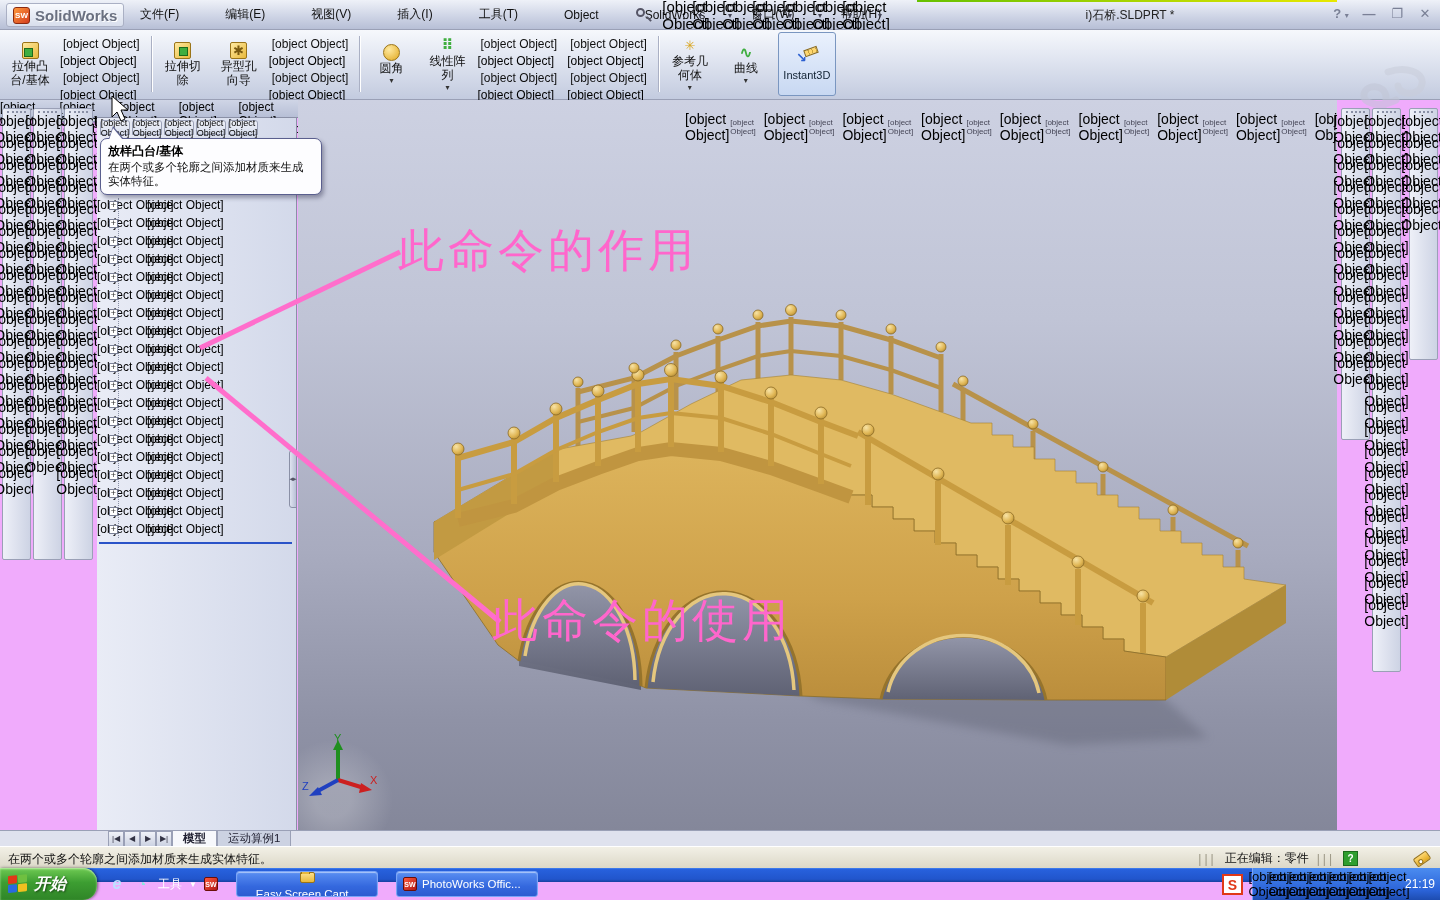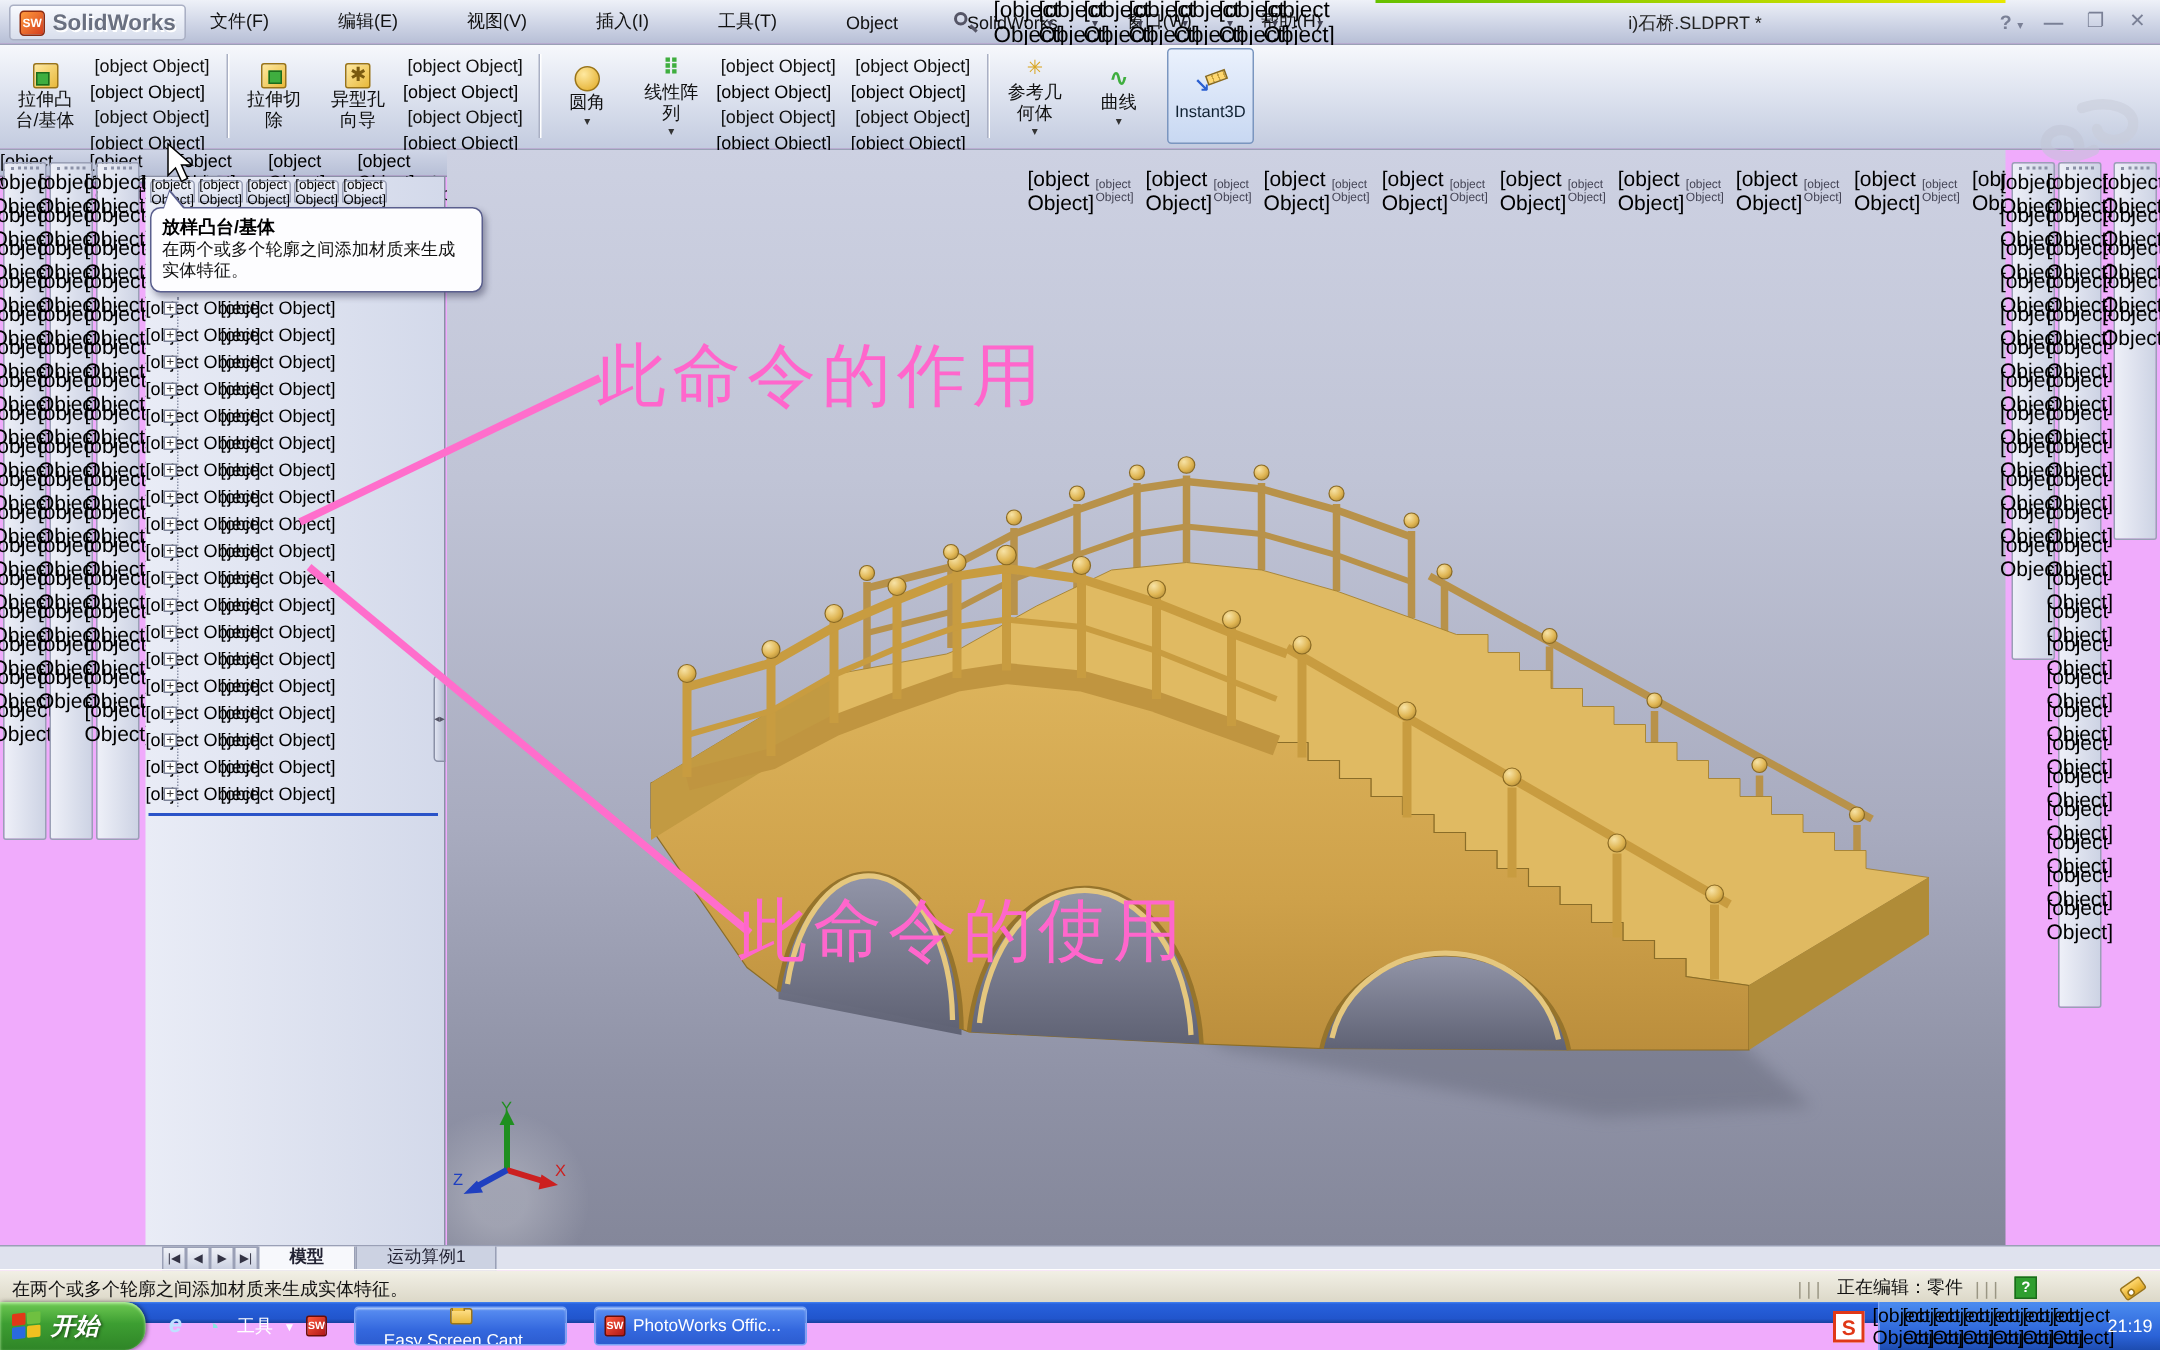--- a/index.html
+++ b/index.html
@@ -87,21 +87,21 @@
   .tooltip{position:absolute;left:100px;top:138px;width:222px;z-index:70;background:#fdfdff;border:1.5px solid #5a5f8e;border-radius:7px;
     box-shadow:2px 3px 4px rgba(40,40,70,.4);padding:4px 7px 6px 7px;}
   .tooltip .tt-title{font-weight:bold;font-size:12px;color:#000;}
   .tooltip .tt-body{font-size:11.5px;color:#111;line-height:14px;}
   .tooltip .notch{position:absolute;left:8px;top:-11px;width:0;height:0;border-left:4px solid transparent;border-right:10px solid transparent;border-bottom:12px solid #fdfdff;filter:drop-shadow(0 -1.5px 0 #5a5f8e);}
 
   
   .modeltabs{position:absolute;left:0;top:830px;width:1440px;height:16px;background:#dfe2ee;border-top:1px solid #9aa0b6;}
   .mt-inner{position:absolute;left:108px;top:0;display:flex;height:16px;align-items:stretch;}
   .mt-nav{width:16px;background:linear-gradient(#f0f2f8,#ccd2e2);border:1px solid #9aa0b6;font-size:8px;text-align:center;line-height:14px;color:#334;}
-  .mt-tab{padding:0 20px;font-size:11.5px;line-height:15px;border:1px solid #9aa0b6;border-top:none;background:#ccd2e2;color:#223;}
+  .mt-tab{padding:0 10px;font-size:11.5px;line-height:15px;border:1px solid #9aa0b6;border-top:none;background:#ccd2e2;color:#223;}
   .mt-tab.active{background:#f7f8fc;font-weight:bold;}
 
   
   .statusbar{position:absolute;left:0;top:846px;width:1440px;height:22px;background:linear-gradient(#f2f0e6,#dcd8c8);border-top:1px solid #fff;font-size:12px;color:#111;}
   .sb-hint{position:absolute;left:8px;top:4px;}
   .sb-right{position:absolute;right:10px;top:3px;display:flex;align-items:center;gap:8px;}
   .sb-pipes{color:#9a9684;letter-spacing:3px;}
   .sb-help{width:15px;height:15px;background:#2f9e2f;border:1px solid #1b6b1b;color:#fff;font-size:10px;font-weight:bold;display:flex;align-items:center;justify-content:center;}
   .sb-tag{width:16px;height:10px;background:linear-gradient(#ffd76e,#e0a820);border:1px solid #9a7418;border-radius:2px;transform:rotate(-35deg);position:relative;}
   .sb-tag:after{content:"";position:absolute;left:2px;top:3px;width:3px;height:3px;border-radius:50%;background:#fff;border:1px solid #9a7418;}

